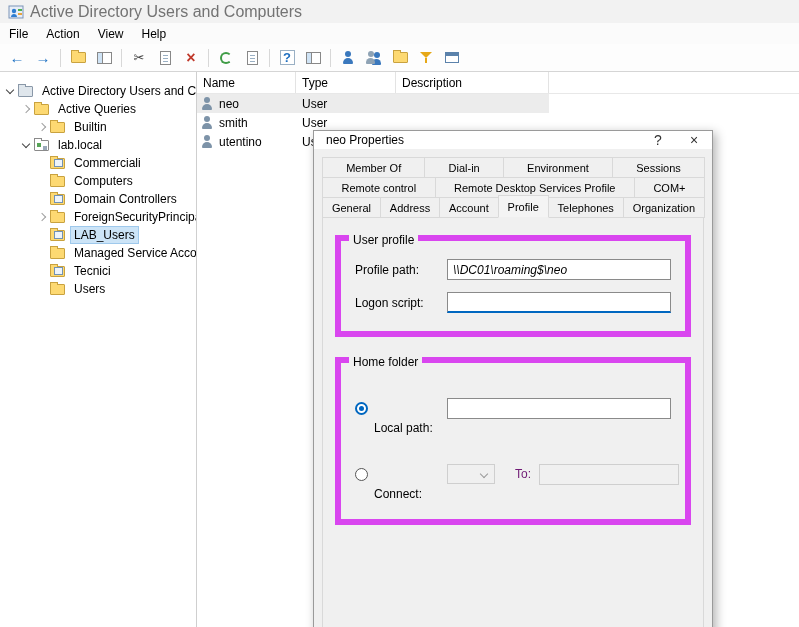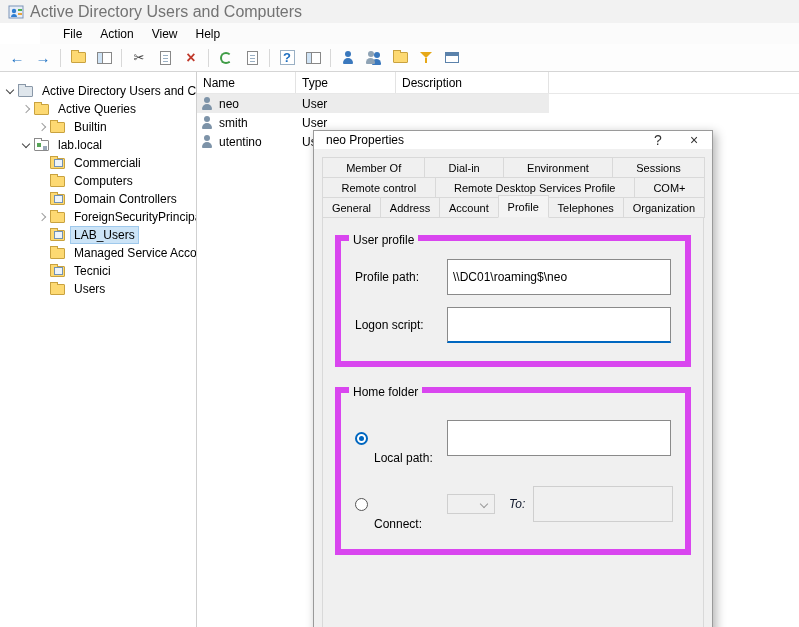--- a/index.html
+++ b/index.html
@@ -8,21 +8,21 @@
     width:799px; height:627px; position:relative; overflow:hidden;
     background:#fff; font-family:"Liberation Sans", sans-serif; font-size:12px; color:#000;
   }
 
   
   .titlebar { position:absolute; left:0; top:0; right:0; height:23px; background:#f2f2f2;
     display:flex; align-items:center; padding-left:8px; gap:6px; }
   .title-text { color:#737373; font-size:16px; }
 
   .menubar { position:absolute; top:23px; left:0; right:0; height:21px; background:#fbfbfb;
-    display:flex; align-items:center; padding-left:14px;margin-left:40px; }
+    display:flex; align-items:center; padding-left:0; }
   .menu-item { padding:0 9px; height:100%; display:flex; align-items:center; cursor:default; }
 
   .toolbar { position:absolute; top:44px; left:0; right:0; height:28px; background:#fdfdfd;
     border-bottom:1px solid #d5d5d5; display:flex; align-items:center; padding-left:4px; }
   .tbtn { width:24px; height:23px; display:flex; align-items:center; justify-content:center; margin:0 1px; }
   .tsep { width:1px; height:18px; background:#d8d8d8; margin:0 4px; }
   .g-blue  { color:#2173c4; font-size:15px; line-height:1; }
   .g-dark  { color:#444; font-size:13px; line-height:1; }
   .g-red   { color:#c0392b; font-size:16px; font-weight:bold; line-height:1; }
   .g-help  { color:#1f6fc0; font-size:13px; font-weight:bold; background:#fff; border:1px solid #9ab0c4;
@@ -101,33 +101,33 @@
   .tab { flex:1 1 auto; display:flex; align-items:center; justify-content:center; border:1px solid #d9d9d9;
     background:#f0f0f0; margin-right:-1px; margin-bottom:-1px; font-size:11px; white-space:nowrap;
     padding:0 4px; min-width:0; overflow:hidden; position:relative; cursor:default; }
   .tab.active { z-index:3; border-bottom-color:#f0f0f0; background:#f4f4f4; margin-top:-2px; }
   .tab-panel { flex:1; border:1px solid #d9d9d9; margin-top:-1px; padding:18px 12px 0 12px; background:#f0f0f0; min-height:0; }
 
   .groupbox { border:6px solid #d946ef; position:relative; padding:18px 14px 6px 14px; margin-bottom:20px; }
   .legend { position:absolute; top:-8px; left:8px; background:#f0f0f0; padding:0 4px; }
   .form-row { display:flex; align-items:center; margin-bottom:12px; }
   .flabel { width:92px; flex:none; }
-  .tinput { flex:1; height:36px; background:#fff; border:1px solid #8a8a8a; font-size:12px; padding:0 5px;
-    font-family:"Liberation Sans", sans-serif; outline:none; }
+  .tinput { flex:1; height:21px; background:#fff; border:1px solid #8a8a8a; font-size:12px; padding:0 5px;
+    font-family:"Liberation Sans", sans-serif; outline:none;font-style:italic; }
   .tinput.focused { border-color:#8a8a8a; border-bottom:2px solid #0067c0; }
   .tinput.disabled { background:#f0f0f0; border-color:#cfcfcf; }
   .radio { width:13px; height:13px; border-radius:50%; border:1px solid #555; background:#fff;
     margin-right:6px; flex:none; position:relative; }
   .radio.on { border:2px solid #0067c0; }
   .radio.on::after { content:""; position:absolute; left:2px; top:2px; width:5px; height:5px; border-radius:50%; background:#0067c0; }
   .rlabel { width:73px; flex:none;margin-top:40px; }
   .select { width:48px; height:20px; background:#f0f0f0; border:1px solid #cfcfcf; position:relative; flex:none; }
   .select::after { content:""; position:absolute; right:7px; top:6px; width:5px; height:5px;
     border-right:1px solid #9a9a9a; border-bottom:1px solid #9a9a9a; transform:rotate(45deg); }
-  .to-label { margin:0 8px 0 14px; color:#0f172a;font-style:italic; }
+  .to-label { margin:0 8px 0 20px; color:#701a75; }
   .to-input { width:140px; flex:none; margin-right:16px; }
 </style>
 </head>
 <body>
 
 <div class="titlebar">
   <svg width="16" height="16">
     <rect fill="#e8eef7" stroke="#7a93b8" x="1" y="2" width="14" height="12"></rect>
     <circle cx="6" cy="7" r="2.2" fill="#2e7dd1"></circle>
     <path d="M3 13c0-2 1.4-3 3-3s3 1 3 3" fill="#2e7dd1"></path>

